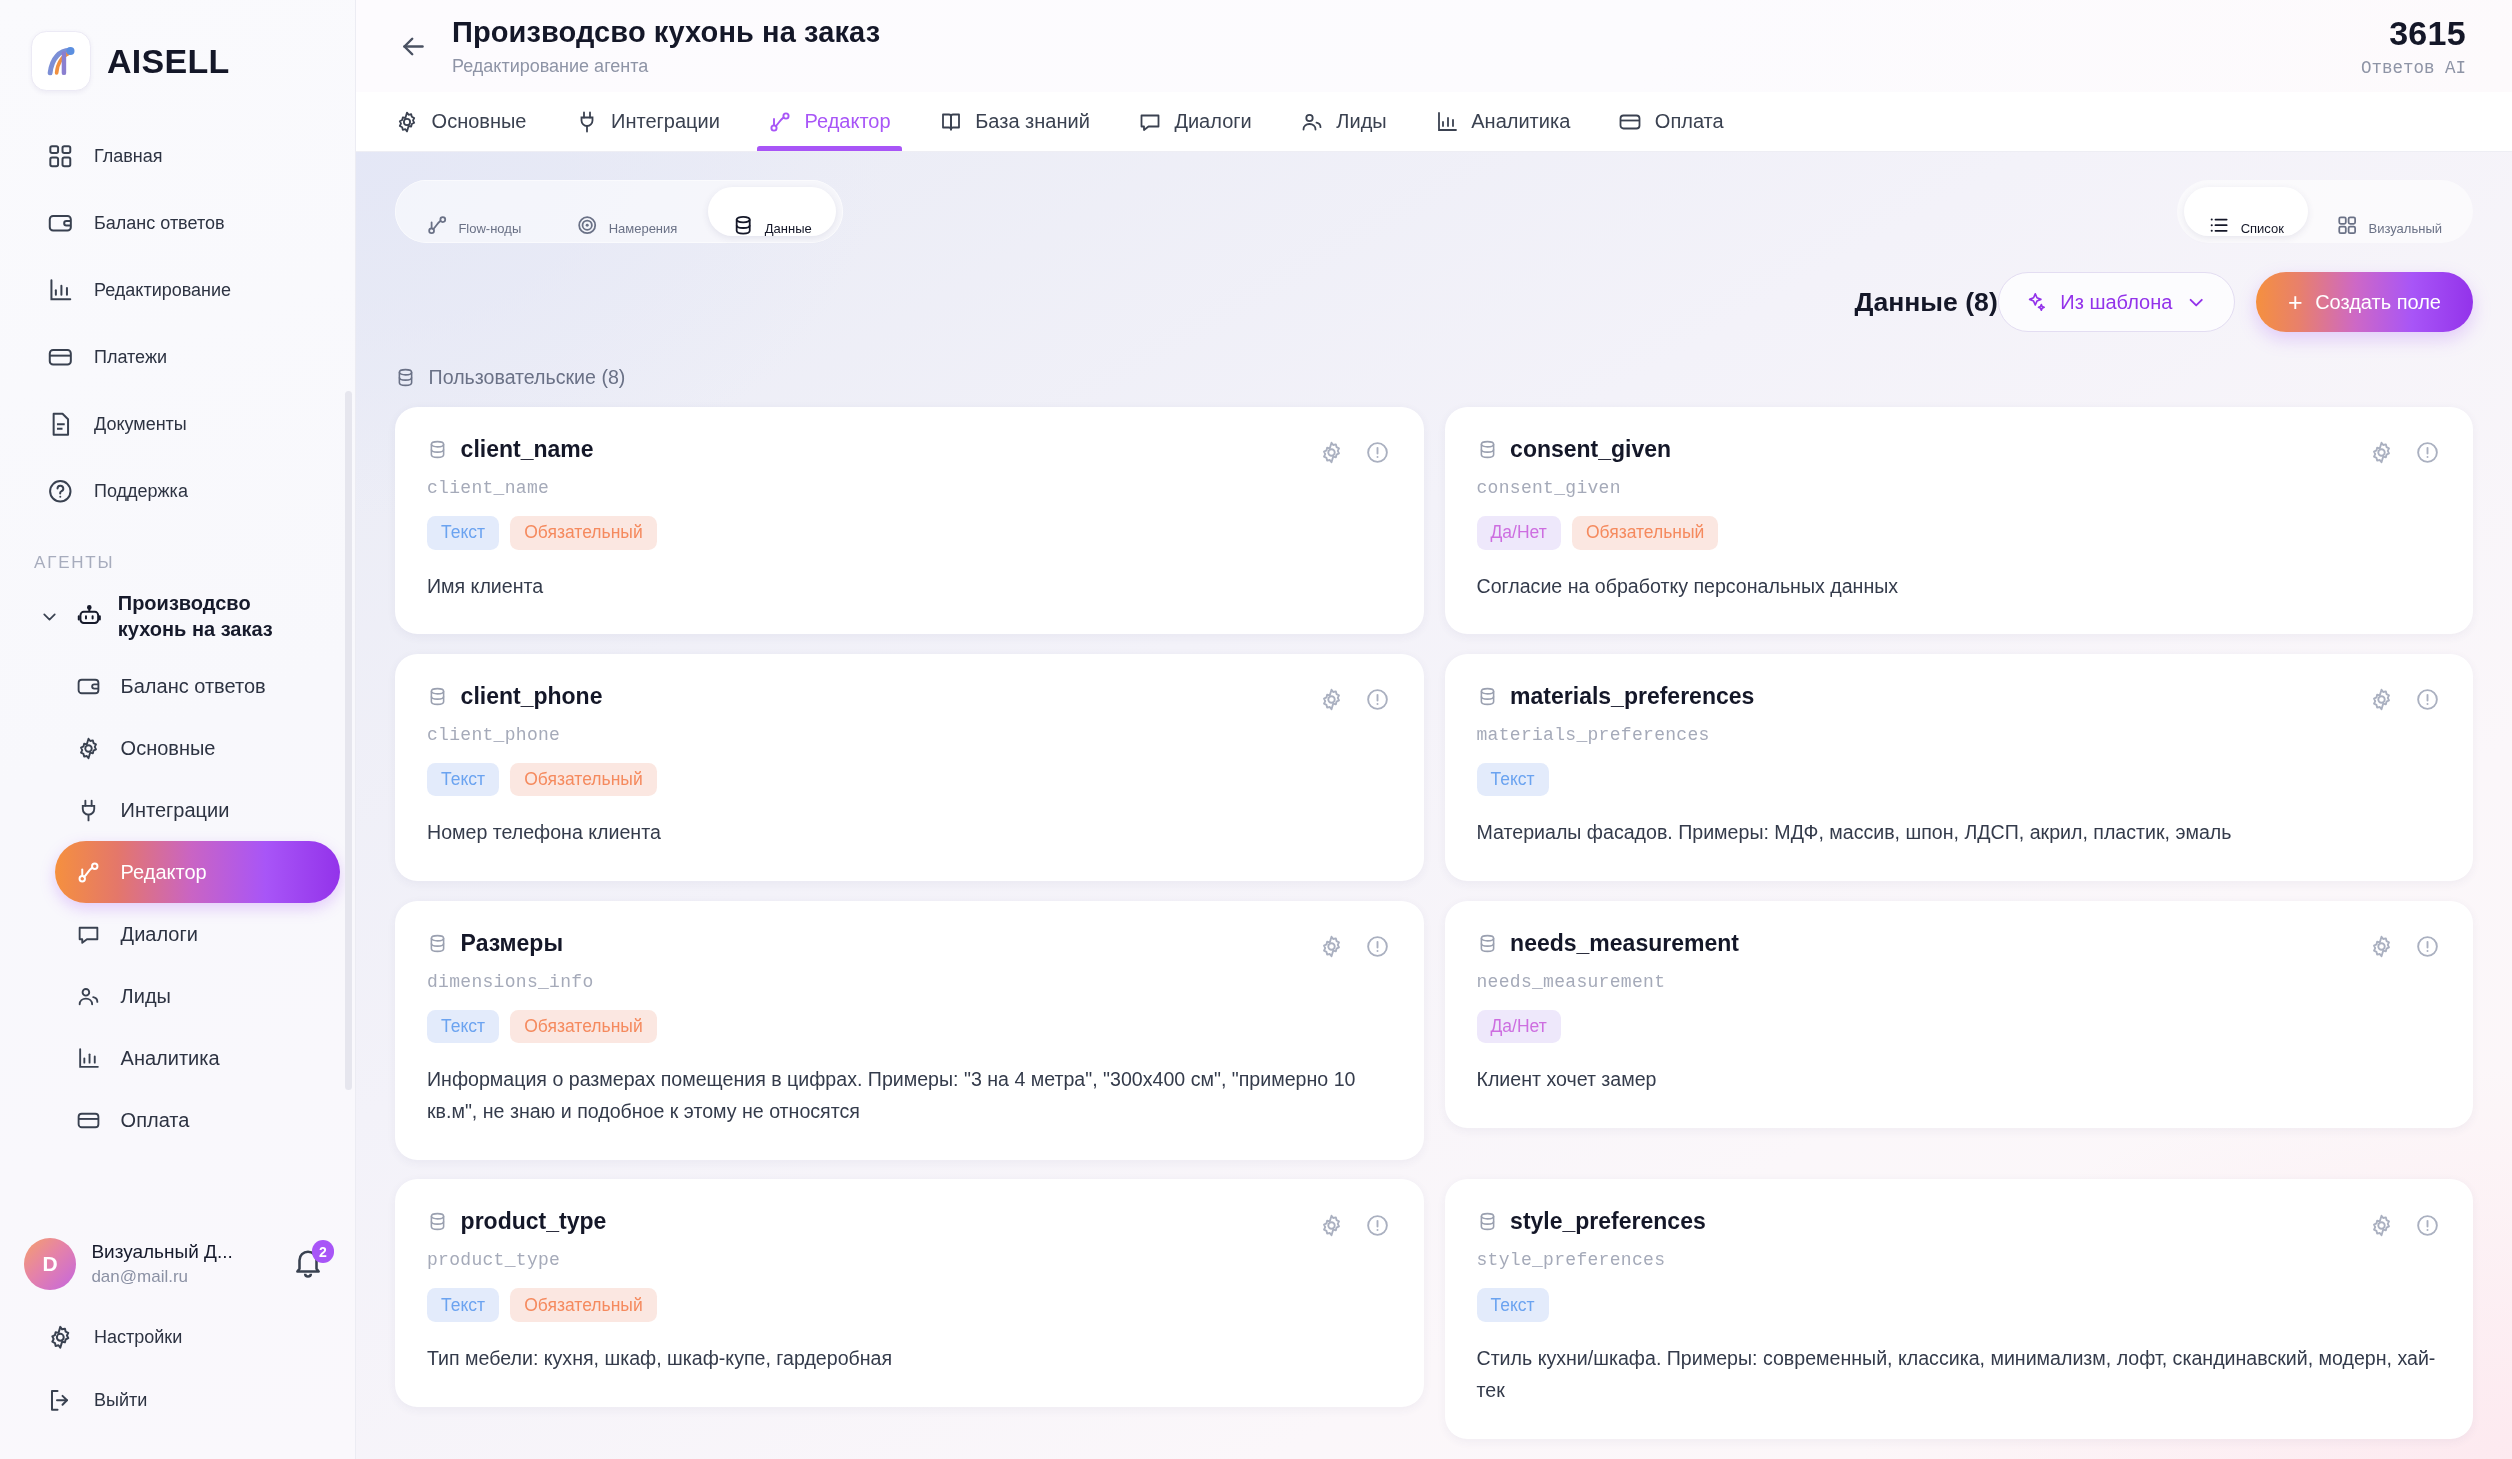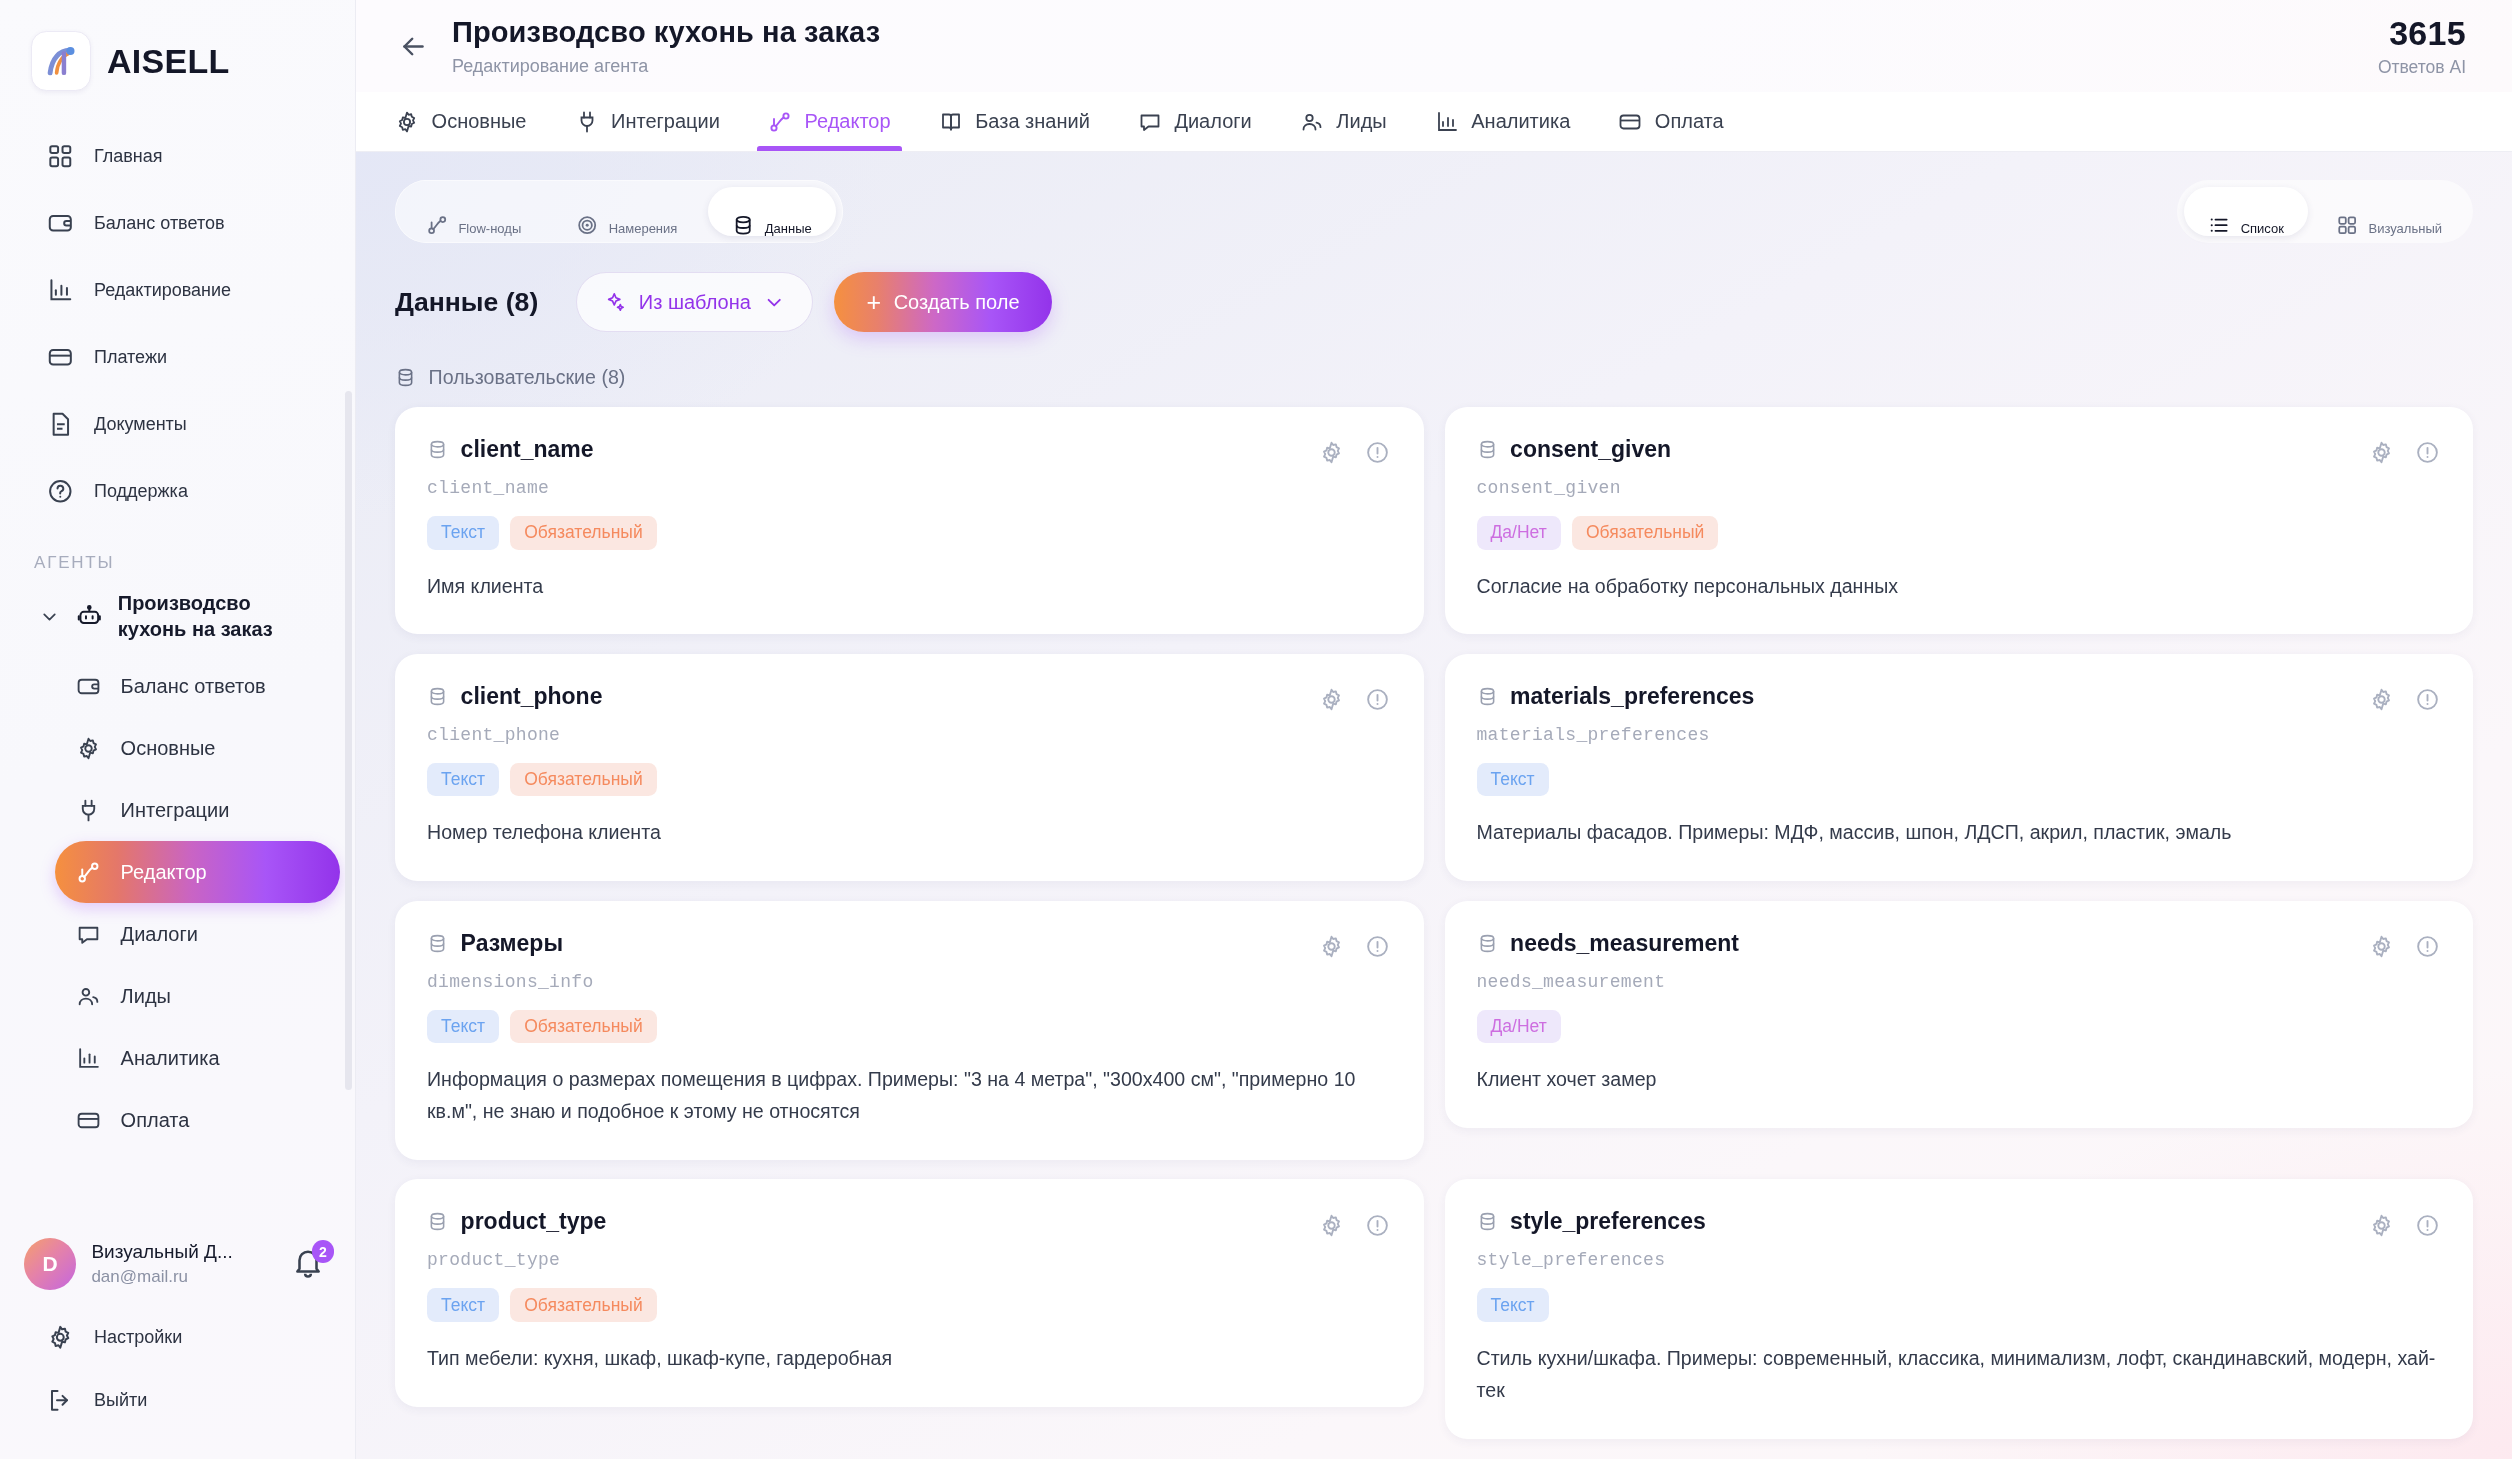--- a/index.html
+++ b/index.html
@@ -111,21 +111,21 @@
     display: flex; align-items: center; justify-content: space-between;
     padding: 0 39px 0 39px;
     background: linear-gradient(120deg,#fdfbfe 0%, #fcfbfe 60%, #fdfafc 100%);
   }
   .topbar-left { display:flex; align-items:center; gap: 21px; }
   .back-btn { width: 36px; height:36px; display:flex; align-items:center; justify-content:center; cursor:pointer; }
   .title-block .page-title { font-size: 29px; font-weight: 700; color: #141728; letter-spacing: 0.1px; }
   .title-block .page-sub { font-size: 18px; color: #8e94a6; margin-top: 7px; }
   .topbar-right { text-align: right; padding-right: 7px; }
   .counter-num { font-size: 34px; font-weight: 700; color: #141728; letter-spacing: 0.3px; }
-  .counter-lbl { font-size: 17.5px; color: #8e94a6; margin-top: 4.2px; }
+  .counter-lbl { font-size: 17.5px; color: #8e94a6; margin-top: 4.2px; font-family: Liberation Mono, monospace; }
 
   .tabbar {
     height: 60px; flex: 0 0 60px;
     display: flex; align-items: stretch; gap: 0;
     padding: 0 39px; background: #ffffff;
     border-bottom: 0.7px solid #eeeef4;
   }
   .tab {
     display:flex; align-items:center; gap: 12.6px;
     padding: 0 24px; font-size: 20px; color: #3a4150; cursor: pointer;
@@ -165,23 +165,22 @@
   .pill.active {
     background: #ffffff; color: #141728; font-weight: 400;
     box-shadow: 0 2.1px 7px rgba(60,60,110,.10);
   }
   .pill.active svg { stroke: #141728; }
 
   .view-toggle { display:inline-flex; align-items:center; gap: 4.2px;
     background: rgba(255,255,255,.55); border-radius: 34px; padding: 7px; }
 
   .section-head {
-    display:flex; align-items:center; justify-content: flex-start;
+    display:flex; align-items:center; justify-content: flex-end;
     margin-top: 29px;
-    gap: 38px;
   }
   .data-title { font-size: 26.6px; font-weight: 700; color: #141728; }
   .head-actions { display:flex; align-items:center; gap: 21px; }
   .btn-template {
     display:flex; align-items:center; gap: 12.6px;
     height: 60px; padding: 0 26.6px; border-radius: 31px;
     background: rgba(255,255,255,.72); border: 0.7px solid #e3ddf2;
     color: #9333ea; font-size: 20px; cursor: pointer;
   }
   .btn-template svg { width: 22.4px; height: 22.4px; }

